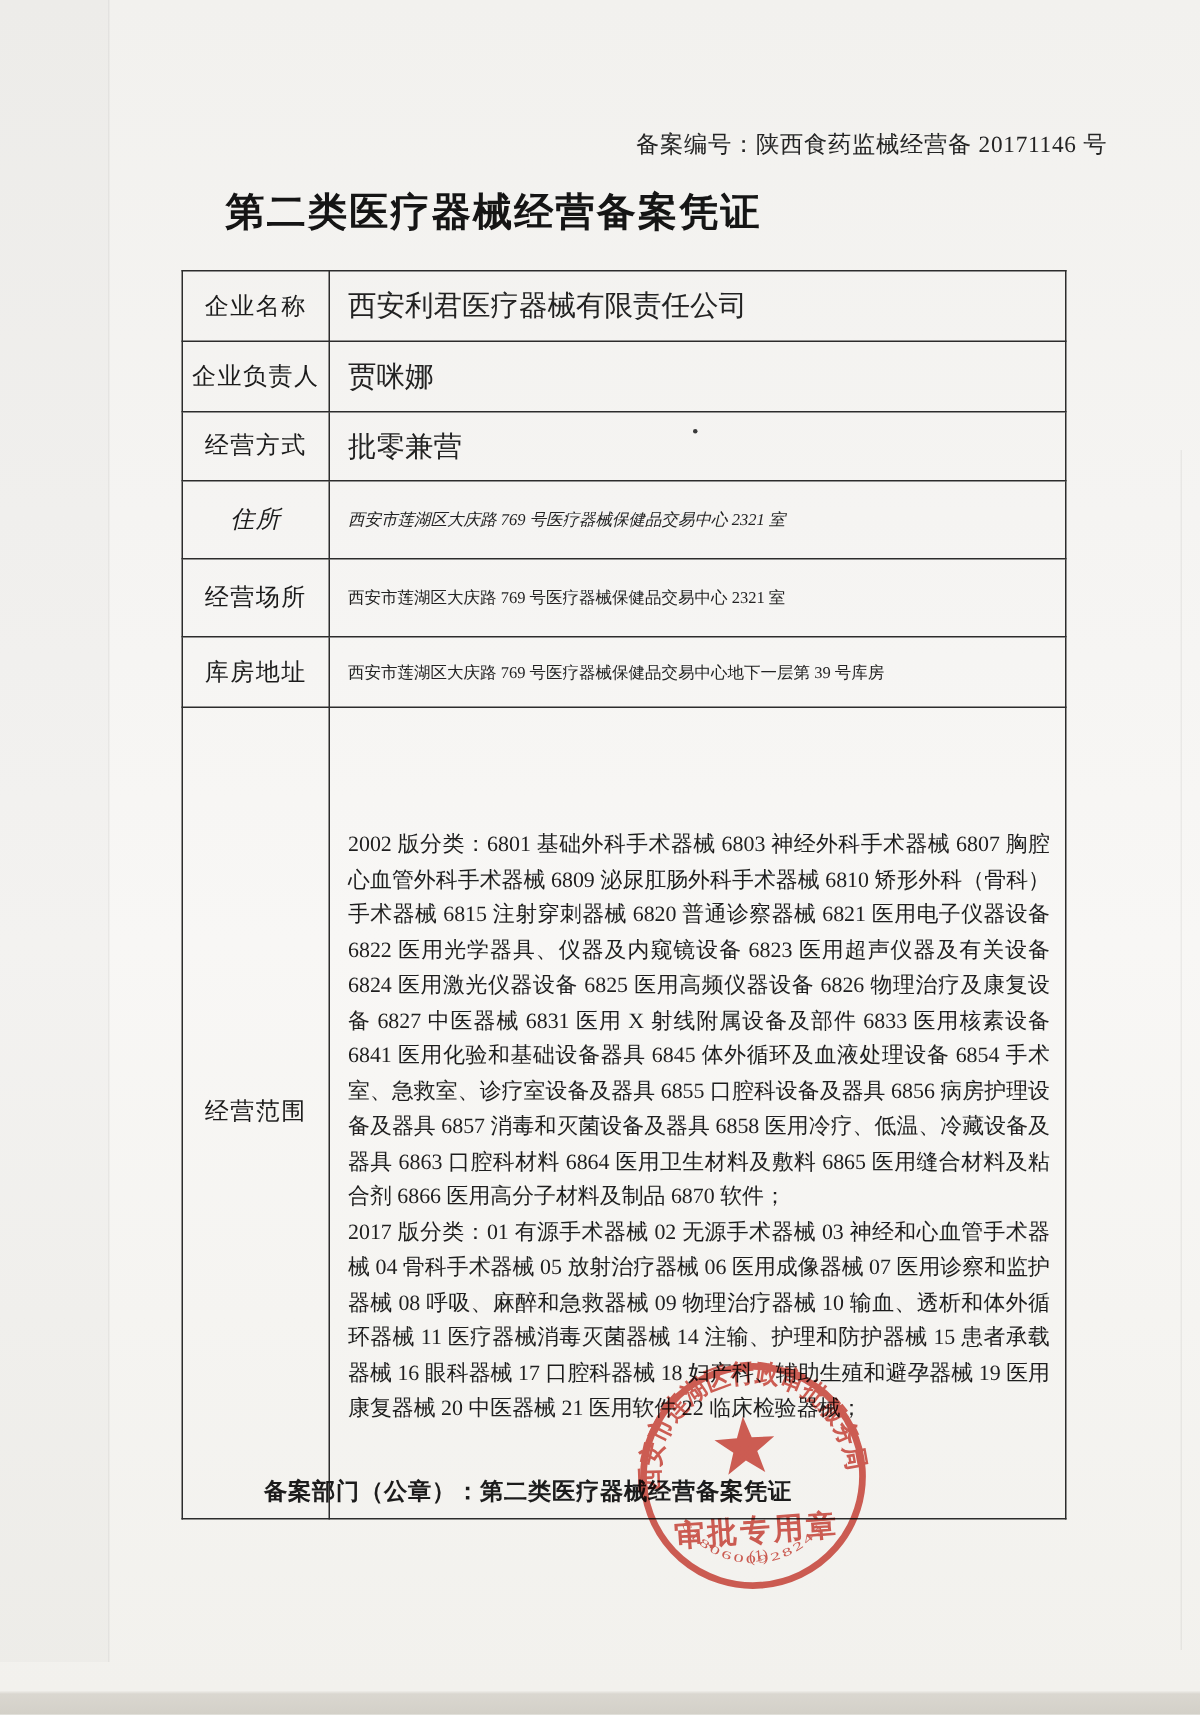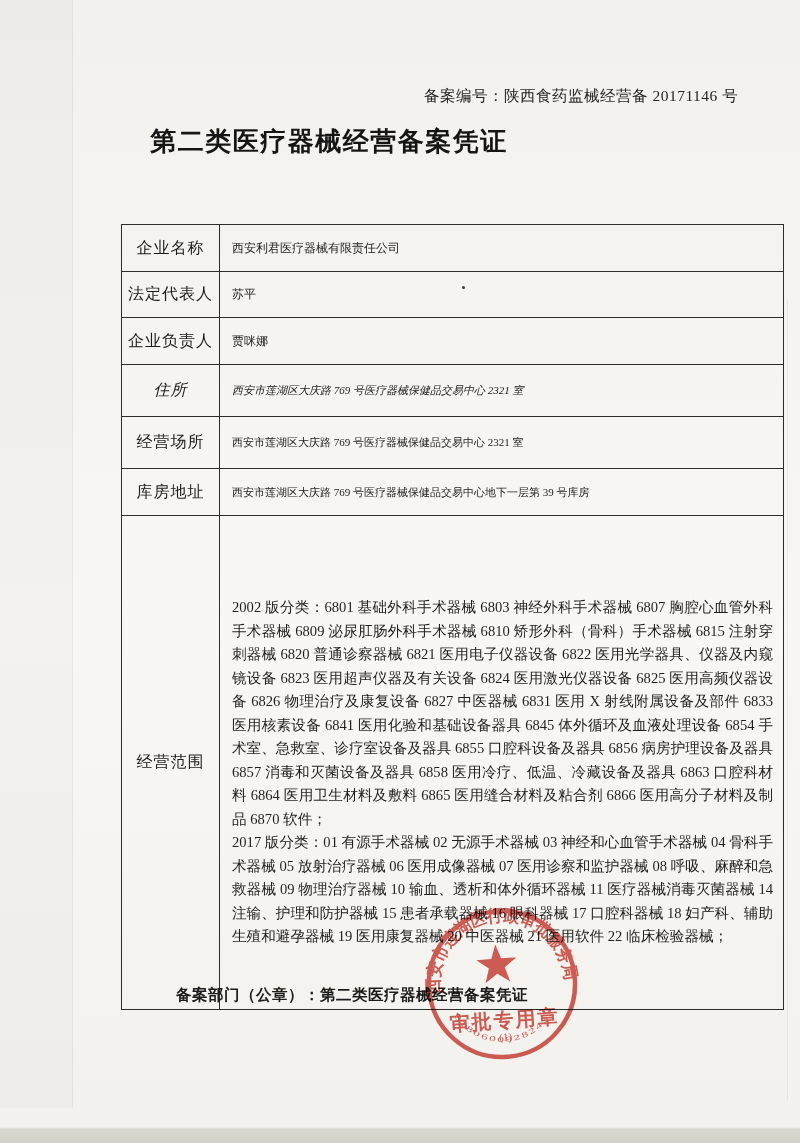--- a/index.html
+++ b/index.html
@@ -21,39 +21,39 @@
     position:absolute;left:424px;top:86px;
     font-size:15.5px;letter-spacing:0.5px;color:#242424;white-space:nowrap;
   }
   .doc-title{
     position:absolute;left:0;top:124px;width:640px;margin:0;
     text-align:center;padding-left:18px;box-sizing:border-box;
     font-family:"Liberation Sans", sans-serif;
     font-size:26px;font-weight:700;letter-spacing:1.5px;color:#151515;
   }
   table.doc-table{
-    position:absolute;left:121px;top:180px;width:663px;
-    border-collapse:collapse;table-layout:fixed;margin-top:44px;
+    position:absolute;left:121px;top:180px;width:590px;
+    border-collapse:collapse;table-layout:fixed;
   }
   table.doc-table td{
     border:1.4px solid #2c2c2c;
     vertical-align:middle;
   }
   td.lbl{
     width:95px;text-align:center;
     font-size:16px;color:#1b1b1b;letter-spacing:1px;
   }
   td.val{
     padding-left:12px;padding-right:8px;
     font-size:11px;color:#222;
   }
   tr.r1{height:47px;} tr.r2{height:46px;} tr.r3{height:47px;} tr.r4{height:46px;}
   tr.r5{height:52px;font-style:italic;} tr.r6{height:52px;} tr.r7{height:47px;}
   tr.r1 td.val, tr.r2 td.val, tr.r3 td.val, tr.r4 td.val{
-    font-family:"Liberation Sans", sans-serif;font-size:12px;
+    font-family:"Liberation Sans", sans-serif;font-size:19px;
   }
   tr.scope-row{height:460px;}
   tr.scope-row td.val{
     vertical-align:top;
     padding:80px 10px 60px 12px;
     font-size:14.6px;line-height:23.5px;text-align:justify;color:#1e1e1e;
   }
   tr.scope-row td.val p{margin:0;}
   .speck{position:absolute;left:462px;top:286px;width:3px;height:3px;border-radius:50%;background:#3a3a3a;}
   .footer{
@@ -82,27 +82,27 @@
   <div class="filing-no">备案编号：陕西食药监械经营备 20171146 号</div>
 
   <h1 class="doc-title">第二类医疗器械经营备案凭证</h1>
 
   <table class="doc-table">
     <tbody>
       <tr class="r1">
         <td class="lbl">企业名称</td>
         <td class="val">西安利君医疗器械有限责任公司</td>
       </tr>
-      <tr class="r2">
-        <td class="lbl">法定代表人</td>
-        <td class="val">苏平</td>
-      </tr>
       <tr class="r3">
         <td class="lbl">企业负责人</td>
         <td class="val">贾咪娜</td>
+      </tr>
+      <tr class="r4">
+        <td class="lbl">经营方式</td>
+        <td class="val">批零兼营</td>
       </tr>
       <tr class="r5">
         <td class="lbl">住所</td>
         <td class="val">西安市莲湖区大庆路 769 号医疗器械保健品交易中心 2321 室</td>
       </tr>
       <tr class="r6">
         <td class="lbl">经营场所</td>
         <td class="val">西安市莲湖区大庆路 769 号医疗器械保健品交易中心 2321 室</td>
       </tr>
       <tr class="r7">

